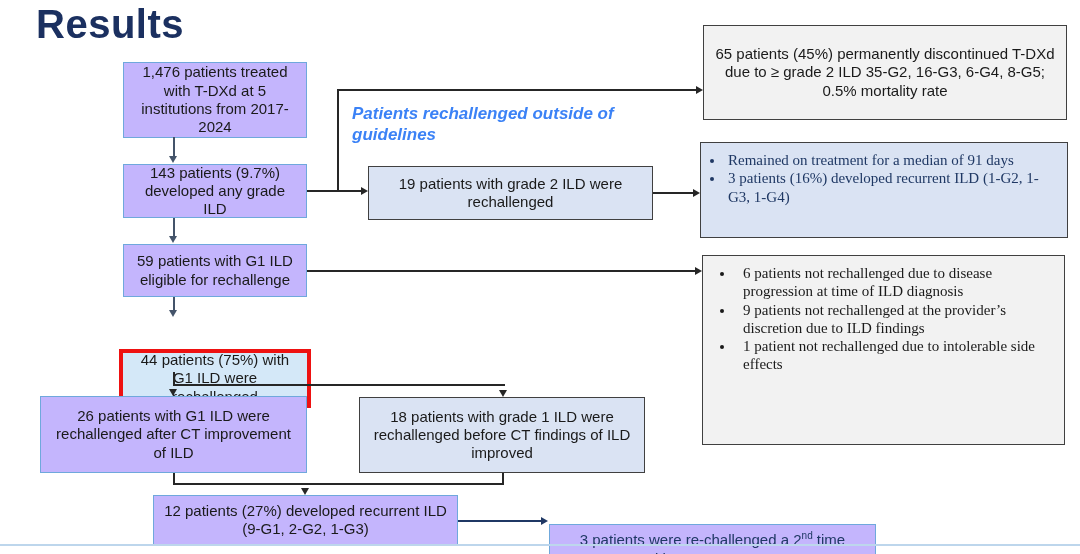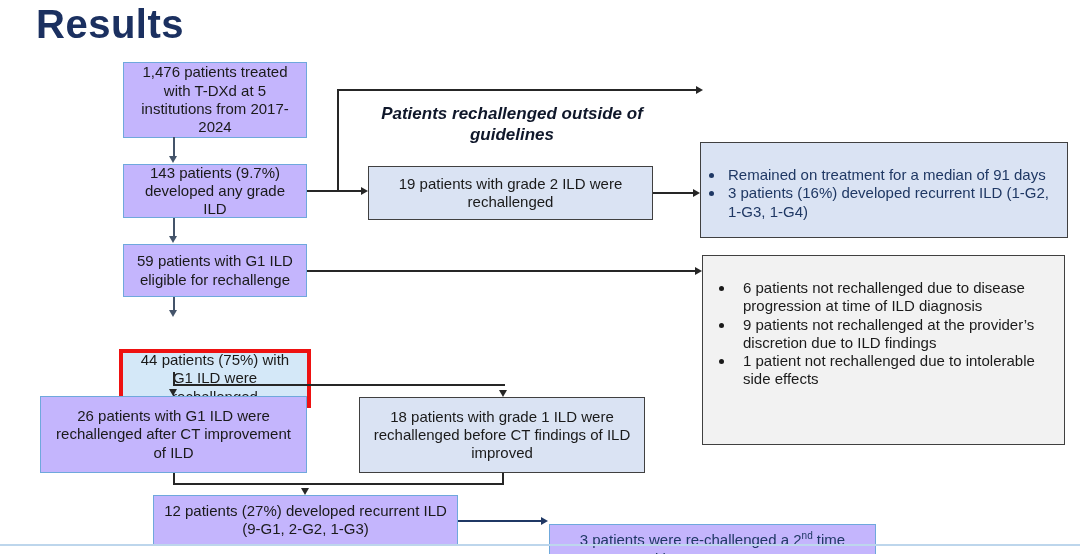--- a/index.html
+++ b/index.html
@@ -21,27 +21,27 @@
     text-align:center;
     font-size:15px;line-height:1.22;color:#1a1a1a;
     padding:3px 8px;box-sizing:border-box;
   }
   .blue{background:#c4b5fd;border:1.5px solid #6fa8dc;}
   .lav{background:#dae3f3;border:1.5px solid #404040;}
   .grey{background:#f2f2f2;border:1.5px solid #404040;}
   .redborder{background:#d4e8f8;border:4px solid #ee1111;margin-top:36px;}
   .navytext{color:#1f3864;}
   .bulletbox{align-items:flex-start;justify-content:flex-start;text-align:left;}
-  .bulletbox ul{margin:20px 0 0 0;padding-left:24px;list-style:disc outside;}
+  .bulletbox ul{margin:5px 0 0 0;padding-left:24px;list-style:disc outside;font-family:Liberation Serif, serif;}
   .bulletbox li{padding-left:8px;margin:0;}
   .bulletbox.tight ul{padding-left:16px;}
   .bulletbox.tight li{padding-left:3px;}
   .purple-label{
     position:absolute;left:352px;top:103px;width:320px;
-    text-align:center;color:#0f172a;font-weight:bold;font-style:italic;
+    color:#3b82f6;font-weight:bold;font-style:italic;
     font-size:17px;line-height:1.25;
   }
   .line{position:absolute;background:#262626;}
   .line.slate{background:#44546a;}
   .line.navy{background:#1f3864;}
   .arrow-down{position:absolute;width:0;height:0;
     border-left:4.5px solid transparent;border-right:4.5px solid transparent;
     border-top:7px solid #262626;}
   .arrow-down.slate{border-top-color:#44546a;}
   .arrow-right{position:absolute;width:0;height:0;
@@ -74,20 +74,21 @@
   <div class="box blue" style="left:153px;top:495px;width:305px;height:50px;">12 patients (27%) developed recurrent ILD (9-G1, 2-G2, 1-G3)</div>
 
   <div class="box blue navytext" style="left:549px;top:495px;width:327px;height:50px;margin-top:29px;">
     <span><span>3 patients were re-challenged a 2</span><sup>nd</sup><span> time </span><span class="em-it">without</span><span> recurrent ILD</span></span>
   </div>
 
   <div class="purple-label">Patients rechallenged outside of guidelines</div>
 
   <div class="box lav" style="left:368px;top:166px;width:285px;height:54px;">19 patients with grade 2 ILD were rechallenged</div>
 
+  <div class="box grey" style="left:703px;top:25px;width:364px;height:95px;">65 patients (45%) permanently discontinued T-DXd due to ≥ grade 2 ILD 35-G2, 16-G3, 6-G4, 8-G5; 0.5% mortality rate</div>
 
   <div class="box lav bulletbox tight navytext" style="left:700px;top:142px;width:368px;height:96px;">
     <ul>
       <li>Remained on treatment for a median of 91 days</li>
       <li>3 patients (16%) developed recurrent ILD (1-G2, 1-G3, 1-G4)</li>
     </ul>
   </div>
 
   <div class="box grey bulletbox" style="left:702px;top:255px;width:363px;height:190px;">
     <ul>

